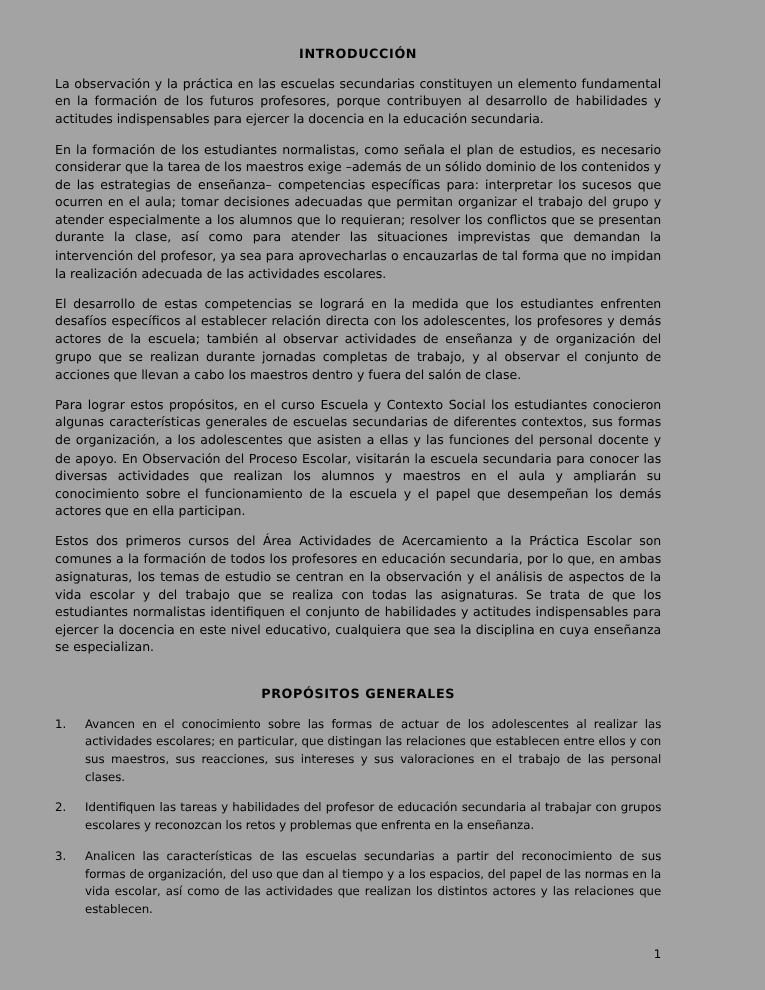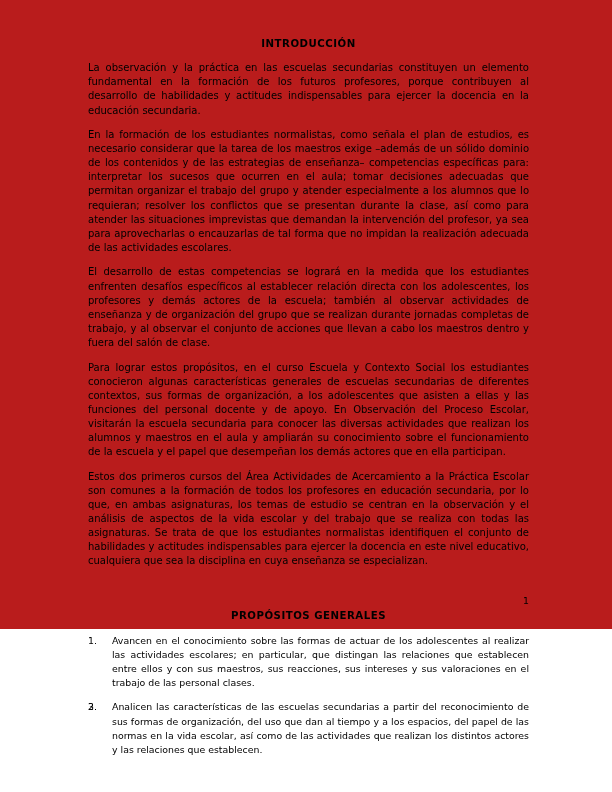--- a/index.html
+++ b/index.html
@@ -14,35 +14,35 @@
     font-family: "DejaVu Sans", "Liberation Sans", sans-serif;
     color: #000000;
     position: relative;
     overflow: hidden;
   }
   .page {
     position: absolute;
     left: 0;
     top: 0;
     width: 612px;
-    height: 629px;
-    background: #b91c1c;
+    height: 792px;
+    background: #a3a3a3;
     box-sizing: border-box;
-    padding: 38px 83px 0 88px;
+    padding: 38px 83px 0 44px;
   }
   .section-heading {
     text-align: center;
     font-weight: bold;
     font-size: 10.2px;
     letter-spacing: 0.5px;
     margin: 0 0 11px 0;
     line-height: 1.2;
   }
   .heading-gap-top {
-    margin-top: 42px;
+    margin-top: 24px;
   }
   p.body-text {
     margin: 0 0 10.5px 0;
     text-align: justify;
     font-size: 10px;
     line-height: 14.1px;
     text-justify: inter-word;
     hyphens: none;
   }
   p.body-text:last-child {
@@ -98,20 +98,21 @@
 
   <div class="content-block">
     <h1 class="section-heading heading-gap-top">PROPÓSITOS GENERALES</h1>
     <ol class="numbered-list">
       <li>
         <span class="num">1.</span>
         <span>Avancen en el conocimiento sobre las formas de actuar de los adolescentes al realizar las actividades escolares; en particular, que distingan las relaciones que establecen entre ellos y con sus maestros, sus reacciones, sus intereses y sus valoraciones en el trabajo de las personal clases.</span>
       </li>
       <li>
         <span class="num">2.</span>
+        <span>Identifiquen las tareas y habilidades del profesor de educación secundaria al trabajar con grupos escolares y reconozcan los retos y problemas que enfrenta en la enseñanza.</span>
       </li>
       <li>
         <span class="num">3.</span>
         <span>Analicen las características de las escuelas secundarias a partir del reconocimiento de sus formas de organización, del uso que dan al tiempo y a los espacios, del papel de las normas en la vida escolar, así como de las actividades que realizan los distintos actores y las relaciones que establecen.</span>
       </li>
 
     </ol>
   </div>
 
   <div class="page-number">1</div>

